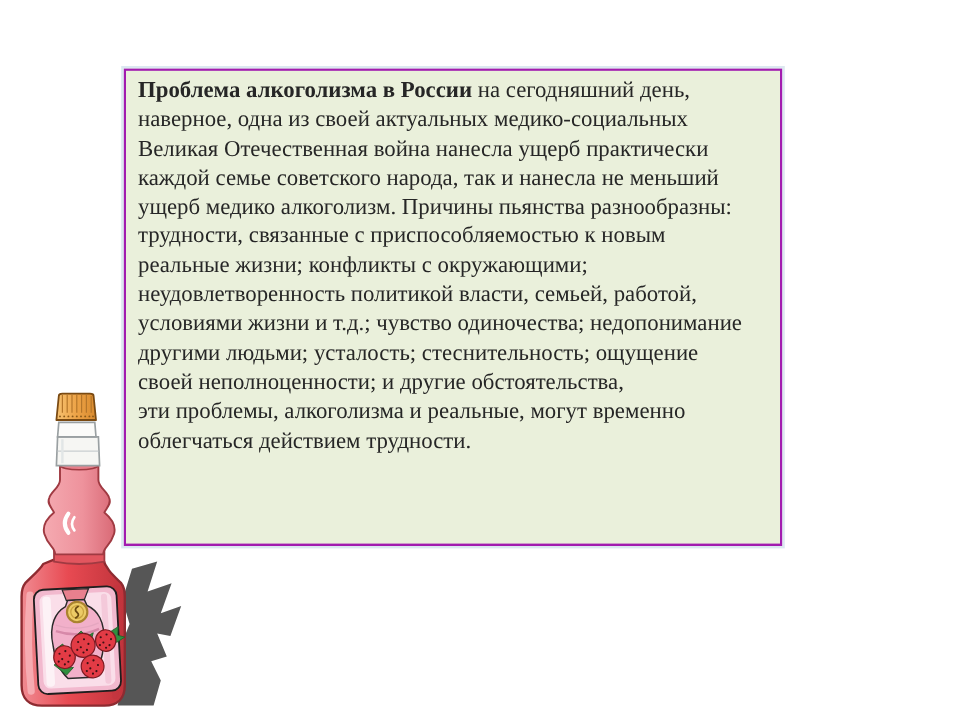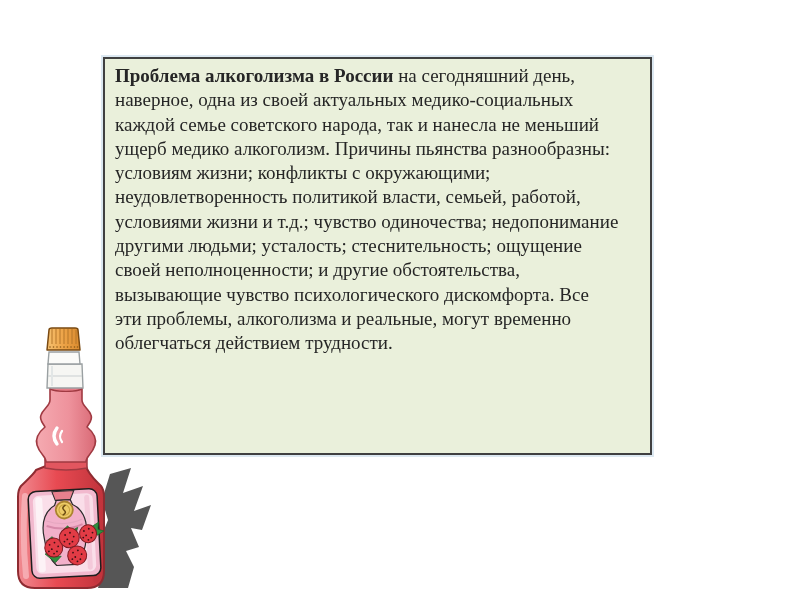--- a/index.html
+++ b/index.html
@@ -3,48 +3,49 @@
 <meta charset="utf-8">
 <style>
   html,body{margin:0;padding:0;}
   .slide{
     position:relative;width:800px;height:600px;background:#ffffff;
     overflow:hidden;font-family:"Liberation Serif",serif;
   }
   .textbox{
     position:absolute;left:103px;top:57px;width:549px;height:398px;
     box-sizing:border-box;background:#eaf0db;
-    border:2px solid #404040;outline:2px solid #dce8f1;
+    border:2px solid #a21caf;outline:2px solid #dce8f1;
     padding:5px 9px 0 10px;
   }
   .line{
     font-size:19px;line-height:24.3px;color:#262626;white-space:nowrap;
   }
   .line b{font-weight:bold;}
   .bottle{
     position:absolute;left:10px;top:322px;width:150px;height:272px;
   }
 </style>
 </head>
 <body>
 
 <div class="slide">
 
   <div class="textbox">
     <div>
         <div class="line"><b>Проблема алкоголизма в России</b> на сегодняшний день,</div>
         <div class="line">наверное, одна из своей актуальных медико-социальных</div>
+        <div class="line">Великая Отечественная война нанесла ущерб практически</div>
         <div class="line">каждой семье советского народа, так и нанесла не меньший</div>
         <div class="line">ущерб медико алкоголизм. Причины пьянства разнообразны:</div>
-        <div class="line">условиям жизни; конфликты с окружающими;</div>
+        <div class="line">трудности, связанные с приспособляемостью к новым</div>
+        <div class="line">реальные жизни; конфликты с окружающими;</div>
         <div class="line">неудовлетворенность политикой власти, семьей, работой,</div>
         <div class="line">условиями жизни и т.д.; чувство одиночества; недопонимание</div>
         <div class="line">другими людьми; усталость; стеснительность; ощущение</div>
         <div class="line">своей неполноценности; и другие обстоятельства,</div>
-        <div class="line">вызывающие чувство психологического дискомфорта. Все</div>
         <div class="line">эти проблемы, алкоголизма и реальные, могут временно</div>
         <div class="line">облегчаться действием трудности.</div>
       </div>
   </div>
 
   <svg class="bottle" viewBox="0 0 150 272" xmlns="http://www.w3.org/2000/svg">
     <defs>
       <linearGradient id="bodyG" x1="0" y1="0" x2="1" y2="0">
         <stop offset="0" stop-color="#f08a91"></stop>
         <stop offset="0.45" stop-color="#e84a52"></stop>

